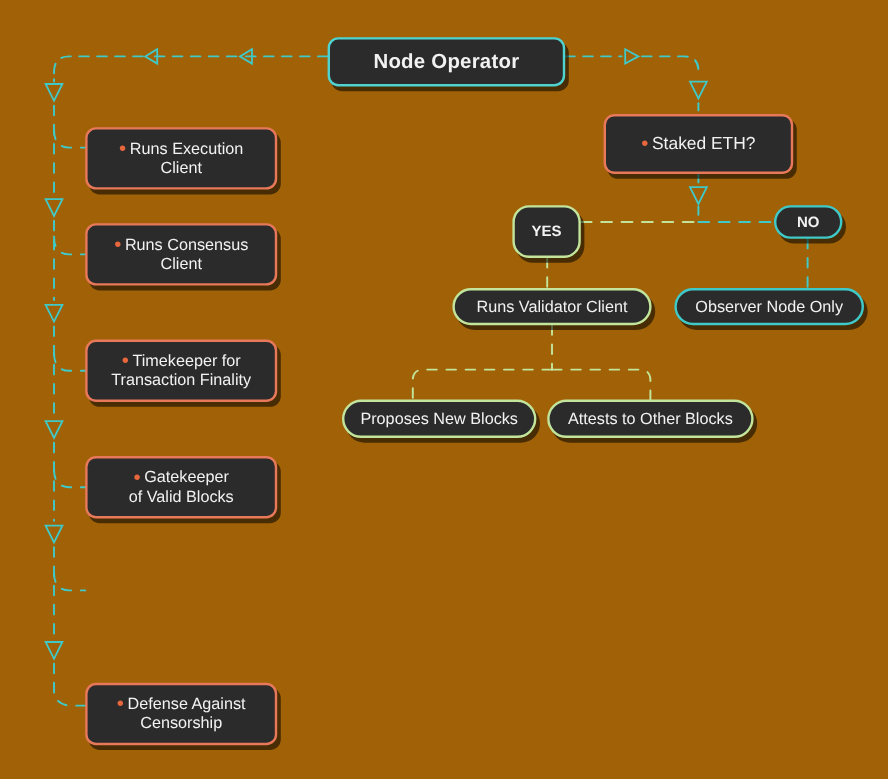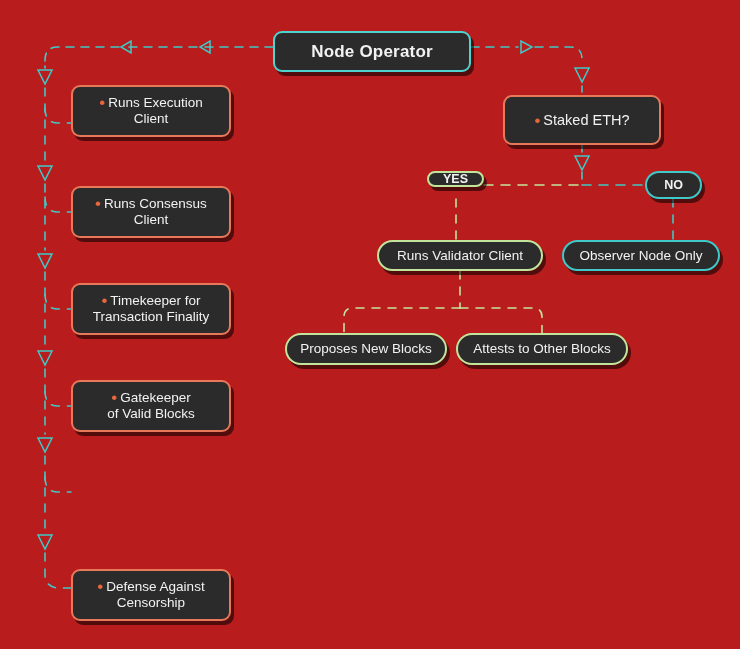--- a/index.html
+++ b/index.html
@@ -5,21 +5,21 @@
 <style>
   html, body {
     margin: 0;
     padding: 0;
     background: #262626;
   }
   #canvas {
     position: relative;
     width: 740px;
     height: 649px;
-    background: #b91c1c;
+    background: #a16207;
     font-family: "Liberation Sans", sans-serif;
     overflow: hidden;
   }
   #edges {
     position: absolute;
     left: 0;
     top: 0;
     width: 740px;
     height: 649px;
     pointer-events: none;
@@ -61,40 +61,40 @@
   }
 
   
   .n-left {
     left: 71px;
     width: 160px; height: 52px;
     border-radius: 9px;
     border-color: #e8785a;
     font-size: 13.5px;
   }
-  .n-left-1 { top: 85px; justify-content: center; }
+  .n-left-1 { top: 106px; justify-content: center; }
   .n-left-2 { top: 186px; }
   .n-left-3 { top: 283px; }
   .n-left-4 { top: 380px; }
   .n-left-5 { top: 466px; }
   .n-left-6 { top: 569px; }
 
   
   .n-staked {
     left: 503px; top: 95px;
     width: 158px; height: 50px;
     border-radius: 9px;
     border-color: #e8785a;
     font-size: 14.5px;
   }
 
   
   .n-yes {
     left: 427px; top: 171px;
-    width: 57px; height: 16px;
+    width: 57px; height: 44px;
     border-radius: 14px;
     border-color: #c3e59b;
     font-size: 12.5px;
     font-weight: bold;
     text-align: center;
   }
   .n-no {
     left: 645px; top: 171px;
     width: 57px; height: 28px;
     border-radius: 14px;

